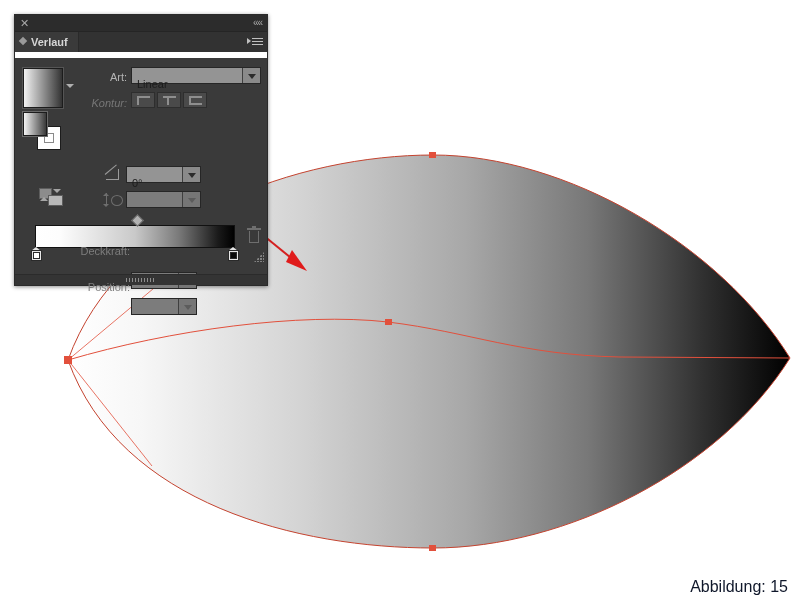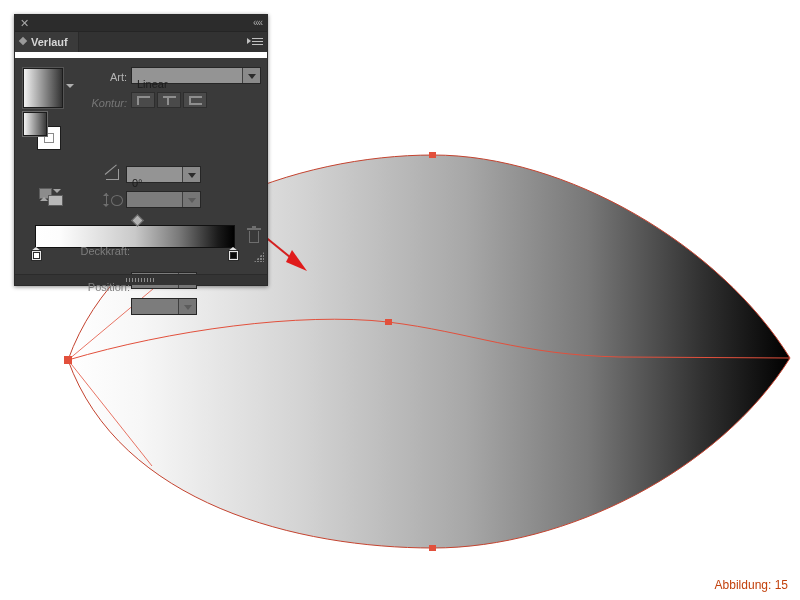--- a/index.html
+++ b/index.html
@@ -405,22 +405,22 @@
       radial-gradient(circle at 1px 1px, #8d8d8d 1px, transparent 1.2px) 0 0/3px 3px;
     clip-path: polygon(100% 0, 100% 100%, 0 100%);
     opacity: 0.85;
   }
 
   
   #caption {
     position: absolute;
     right: 12px;
     top: 578px;
-    color: #c2410c;
-    font-size: 12px;
+    color: #0f172a;
+    font-size: 16px;
     font-family: "Liberation Sans", sans-serif;
   }
 </style>
 </head>
 <body>
 
 <div id="canvas-area">
   <svg id="artboard-svg" width="800" height="600" viewBox="0 0 800 600">
     <defs>
       <linearGradient id="leafGrad" x1="0" y1="0" x2="1" y2="0">

